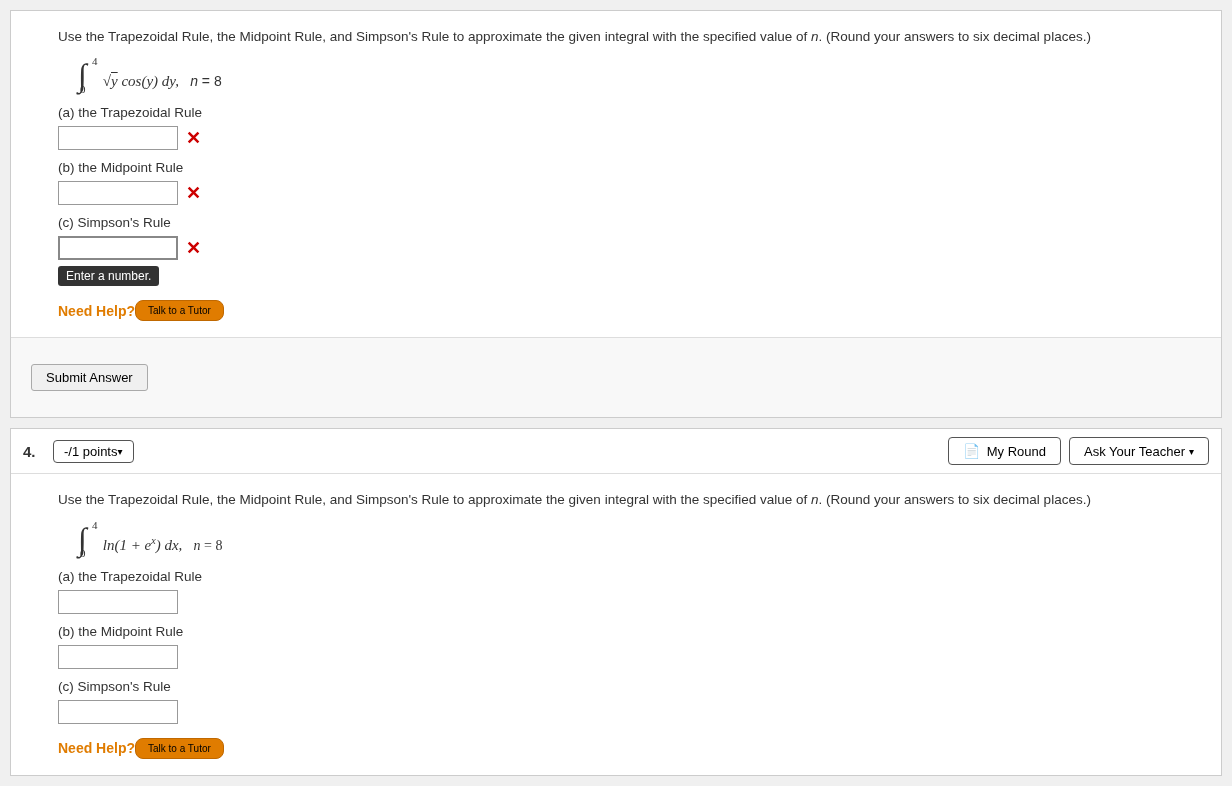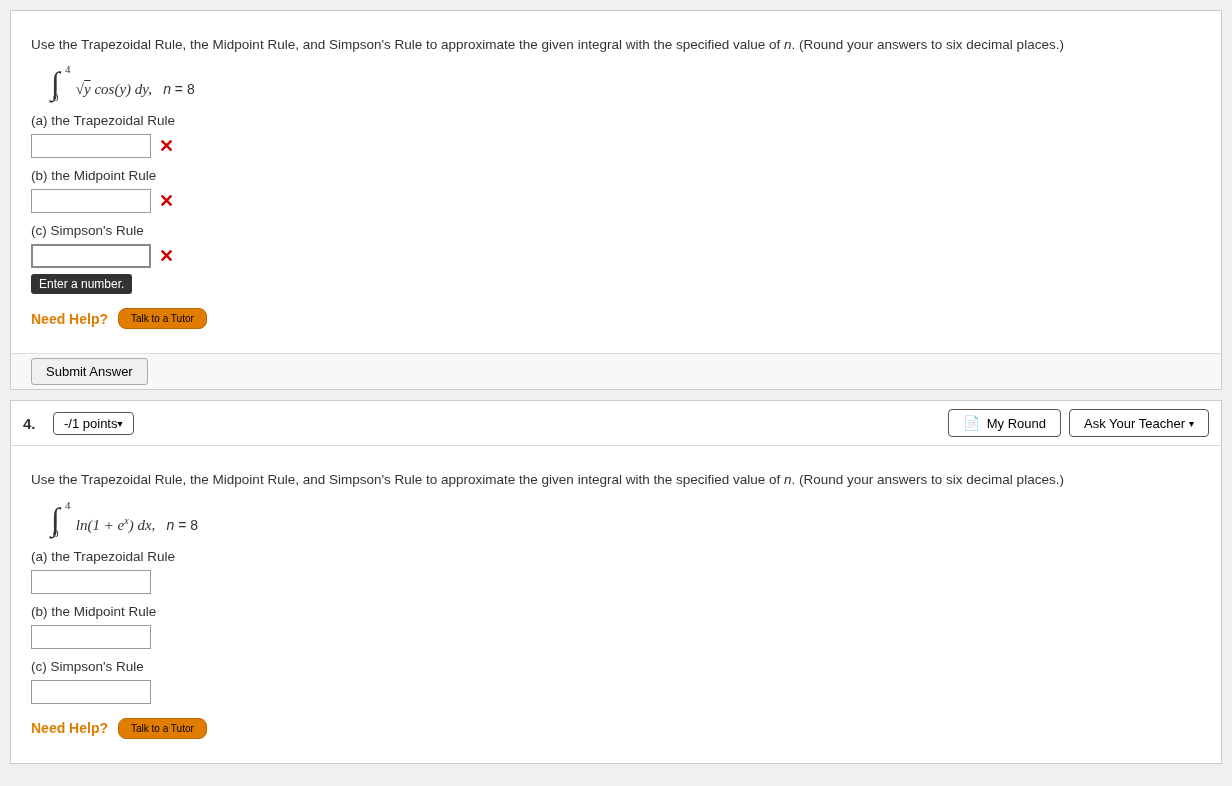--- a/index.html
+++ b/index.html
@@ -66,21 +66,22 @@
     }
     .action-btn .note-icon {
       font-size: 14px;
     }
     .ask-teacher-btn {
       display: flex;
       align-items: center;
       gap: 4px;
     }
     .question-content {
-      padding: 24px 20px;
+      padding: 16px 20px;
+      margin-left: 27px;
     }
     .instruction-text {
       font-size: 13.5px;
       line-height: 1.5;
       margin-bottom: 12px;
     }
     .math-integral {
       font-size: 15px;
       margin: 8px 0 14px 20px;
       display: flex;
@@ -130,41 +131,40 @@
       color: #fff;
       padding: 3px 8px;
       font-size: 12px;
       border-radius: 3px;
       position: relative;
       margin-top: 2px;
     }
     .need-help-row {
       display: flex;
       align-items: center;
-      gap: 10px;
       margin-top: 14px;
     }
     .need-help-label {
       color: #e07c00;
       font-weight: bold;
       font-size: 14px;
     }
     .talk-to-tutor-btn {
       background: #e07c00;
       color: #000000;
       border: 1px solid #c06800;
       padding: 4px 12px;
       font-size: 10px;
       cursor: pointer;
       border-radius: 8px;
     }
     .bottom-actions {
       display: flex;
       gap: 18px;
-      padding: 4px 20px;
+      padding: 26px 20px;
       border-top: 1px solid #ddd;
       background: #f8f8f8;
     }
     .submit-btn, .practice-btn {
       border: 1px solid #aaa;
       background: #f0f0f0;
       padding: 5px 14px;
       font-size: 13px;
       cursor: pointer;
       border-radius: 3px;
@@ -254,21 +254,21 @@
       <p class="instruction-text">
         Use the Trapezoidal Rule, the Midpoint Rule, and Simpson's Rule to approximate the given integral with the specified value of <span class="italic">n</span>. (Round your answers to six decimal places.)
       </p>
       <div class="math-integral">
         <span style="position:relative; display:inline-block;">
           <span class="integral-sign">∫</span>
           <span style="position:absolute; top:-4px; left:14px; font-size:11px; font-family:'Times New Roman',serif;">4</span>
           <span style="position:absolute; bottom:-4px; left:2px; font-size:11px; font-family:'Times New Roman',serif;">0</span>
         </span>
         <span class="integral-function" style="margin-left:10px;">
-          ln(1 + <span style="font-style:italic;">e</span><sup style="font-style:italic;">x</sup>) <span style="font-style:italic;">dx</span>,&nbsp;&nbsp; <span style="font-style:normal; font-family:Liberation Sans, sans-serif; font-size:14px;"><span style="font-style:italic;">n</span> = 8</span>
+          ln(1 + <span style="font-style:italic;">e</span><sup style="font-style:italic;">x</sup>) <span style="font-style:italic;">dx</span>,&nbsp;&nbsp; <span style="font-style:normal; font-family:Liberation Serif, serif; font-size:14px;"><span style="font-style:italic;">n</span> = 8</span>
         </span>
       </div>
 
       <p class="part-label">(a) the Trapezoidal Rule</p>
       <div class="answer-row">
         <input type="text" class="answer-input" value="" style="">
       </div>
 
       <p class="part-label">(b) the Midpoint Rule</p>
       <div class="answer-row">

